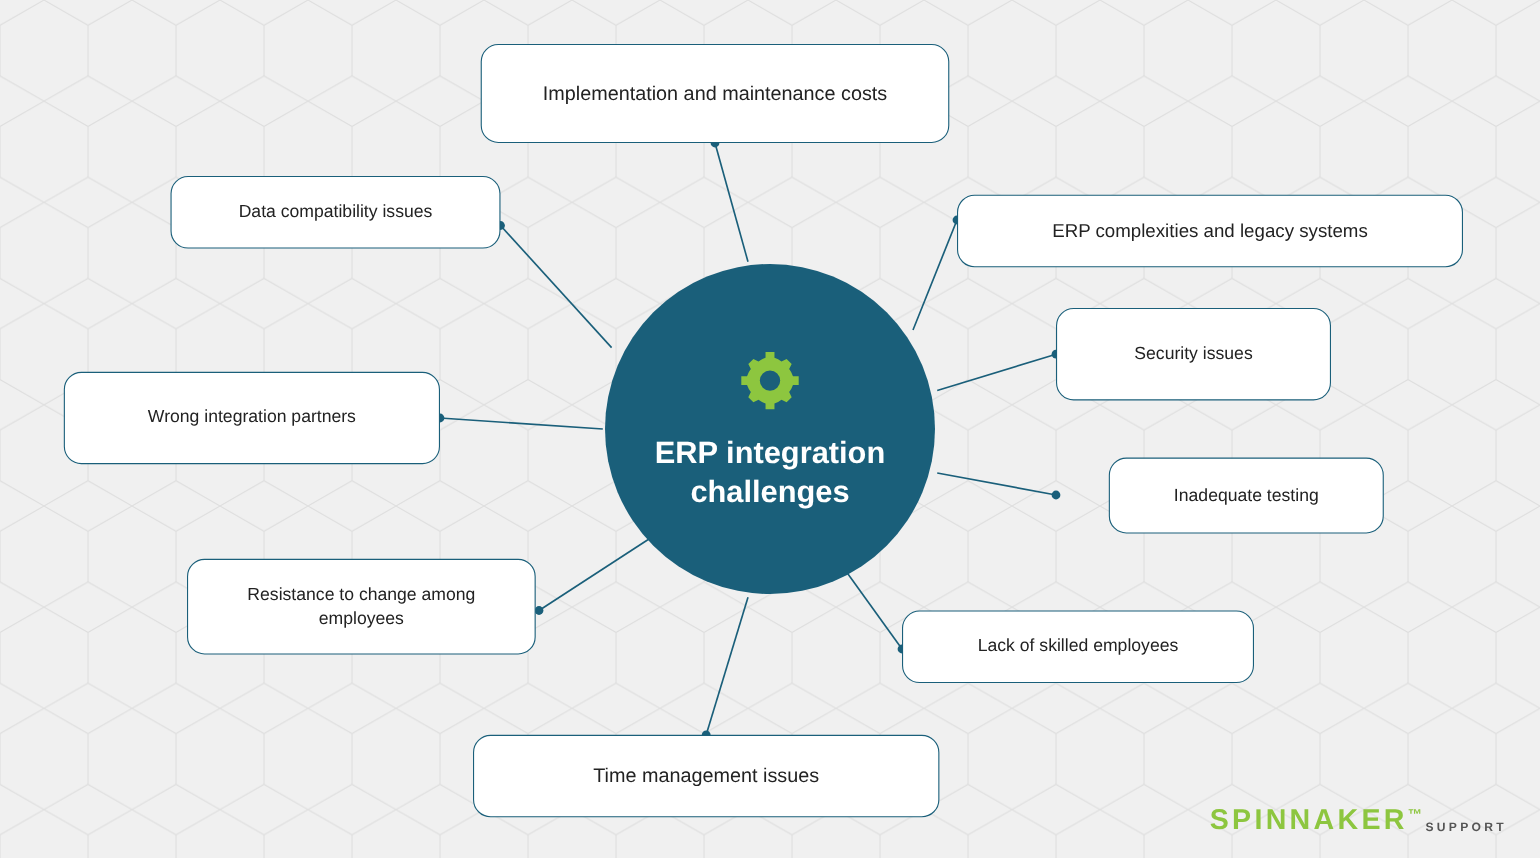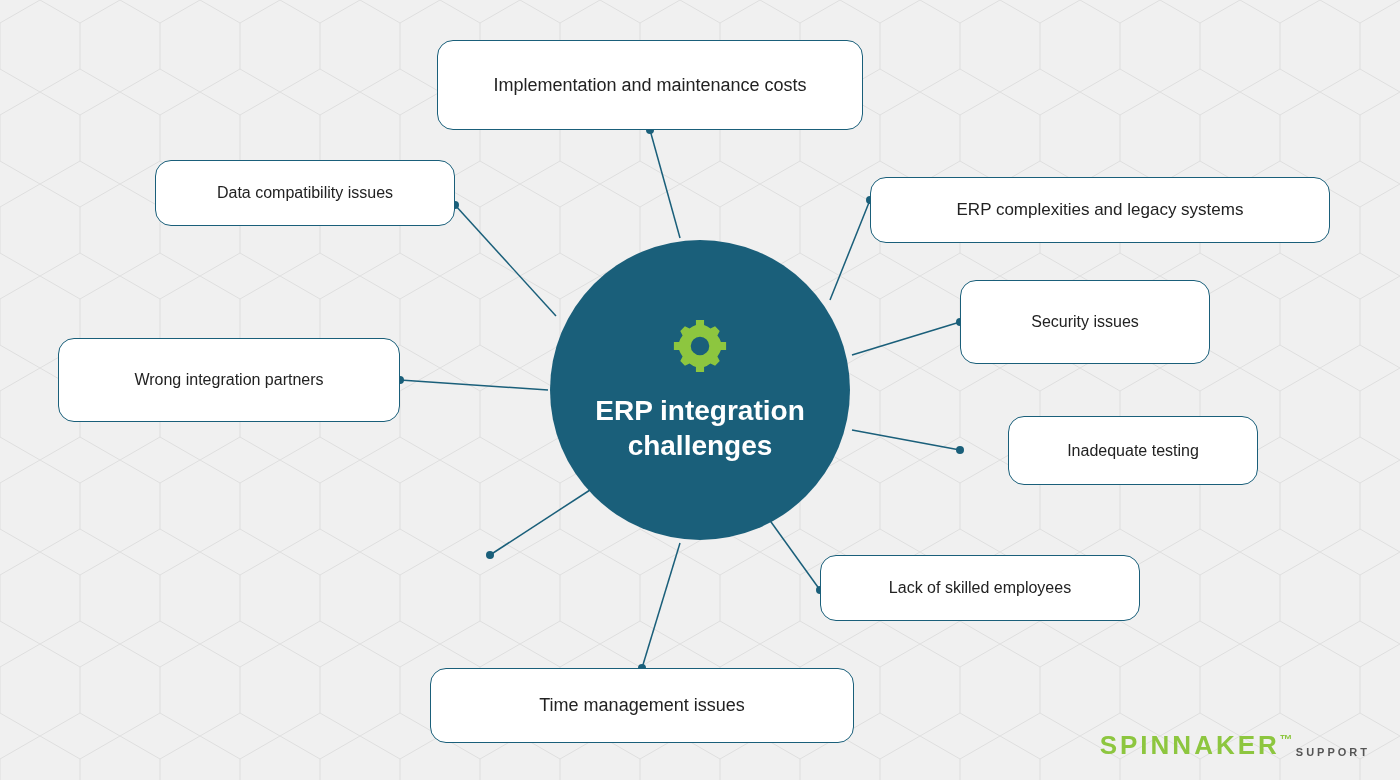--- a/index.html
+++ b/index.html
@@ -205,20 +205,23 @@
   </div>
 
   <div class="box" style="left: 960px; top: 280px; width: 250px; height: 84px;">
     <span>Security issues</span>
   </div>
 
   <div class="box" style="left: 960px; top: 416px; width: 250px; height: 69px; margin-left: 48px;">
     <span>Inadequate testing</span>
   </div>
 
+  <div class="box" style="left: 170px; top: 508px; width: 317px; height: 87px; text-align: center;">
+    <span>Resistance to change among employees</span>
+  </div>
 
   <div class="box" style="left: 430px; top: 668px; width: 424px; height: 75px; font-size: 18px;">
     <span>Time management issues</span>
   </div>
 
   <div class="box" style="left: 820px; top: 555px; width: 320px; height: 66px;">
     <span>Lack of skilled employees</span>
   </div>
 
 </div>

